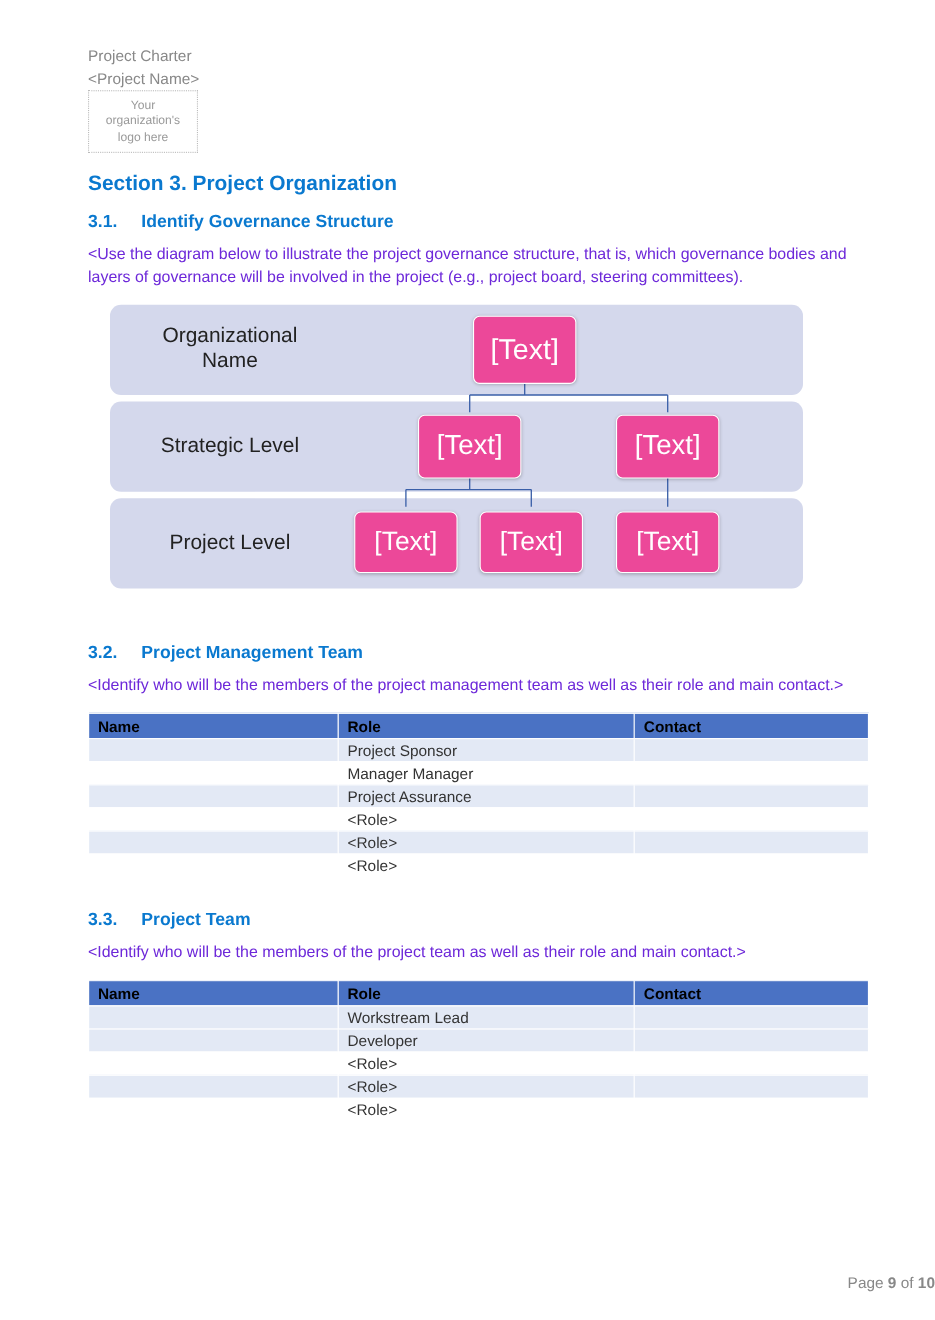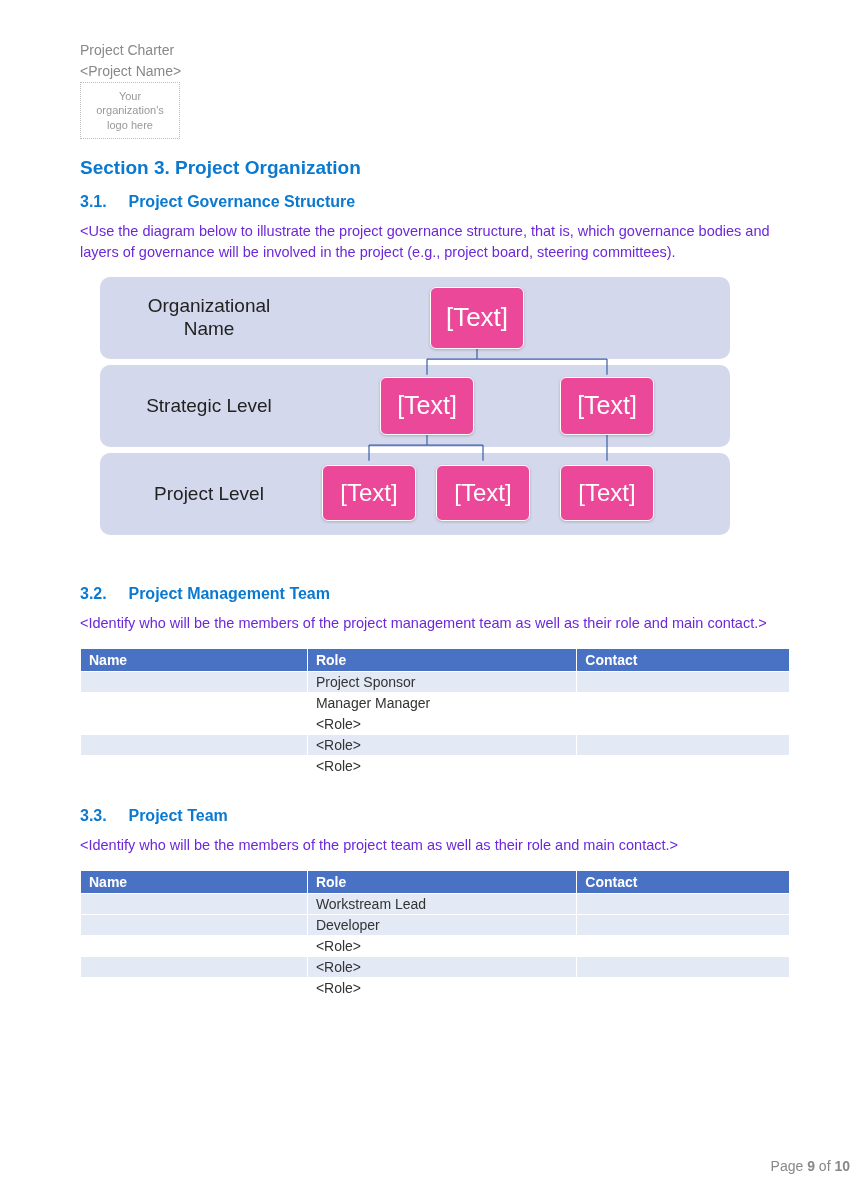--- a/index.html
+++ b/index.html
@@ -116,21 +116,21 @@
 
   
   table.pm {
     width: 100%;
     border-collapse: collapse;
     font-size: 14px;
     margin-bottom: 30px;
   }
   table.pm th {
     background: #4a72c4;
-    color: #ffffff;
+    color: #000000;
     text-align: left;
     padding: 3px 8px;
     font-weight: bold;
     border: 1px solid #fff;
   }
   table.pm td {
     padding: 2px 8px;
     border: 1px solid #fff;
     height: 20px;
   }
@@ -159,21 +159,21 @@
       <div>Project Charter</div>
       <div>&lt;Project Name&gt;</div>
     </div>
     <div class="logo-box">Your organization's logo here</div>
   </div>
 
   <div class="section-title">Section 3. Project Organization</div>
 
   <div class="subsection">
     <span class="num">3.1.</span>
-    <span>Project Governance Structure</span>
+    <span>Identify Governance Structure</span>
   </div>
   <div class="body-text">&lt;Use the diagram below to illustrate the project governance structure, that is, which governance bodies and layers of governance will be involved in the project (e.g., project board, steering committees).</div>
 
   <div class="orgchart">
     <div class="band">
       <div class="band-label">Organizational Name</div>
     </div>
     <div class="band">
       <div class="band-label">Strategic Level</div>
     </div>
@@ -224,20 +224,25 @@
       <tr class="odd">
           <td class="name"></td>
           <td class="role">Project Sponsor</td>
           <td class="contact"></td>
         </tr>
       <tr class="even">
           <td class="name"></td>
           <td class="role">Manager Manager</td>
           <td class="contact"></td>
         </tr>
+      <tr class="odd">
+          <td class="name"></td>
+          <td class="role">Project Assurance</td>
+          <td class="contact"></td>
+        </tr>
       <tr class="even">
           <td class="name"></td>
           <td class="role">&lt;Role&gt;</td>
           <td class="contact"></td>
         </tr>
       <tr class="odd">
           <td class="name"></td>
           <td class="role">&lt;Role&gt;</td>
           <td class="contact"></td>
         </tr>

